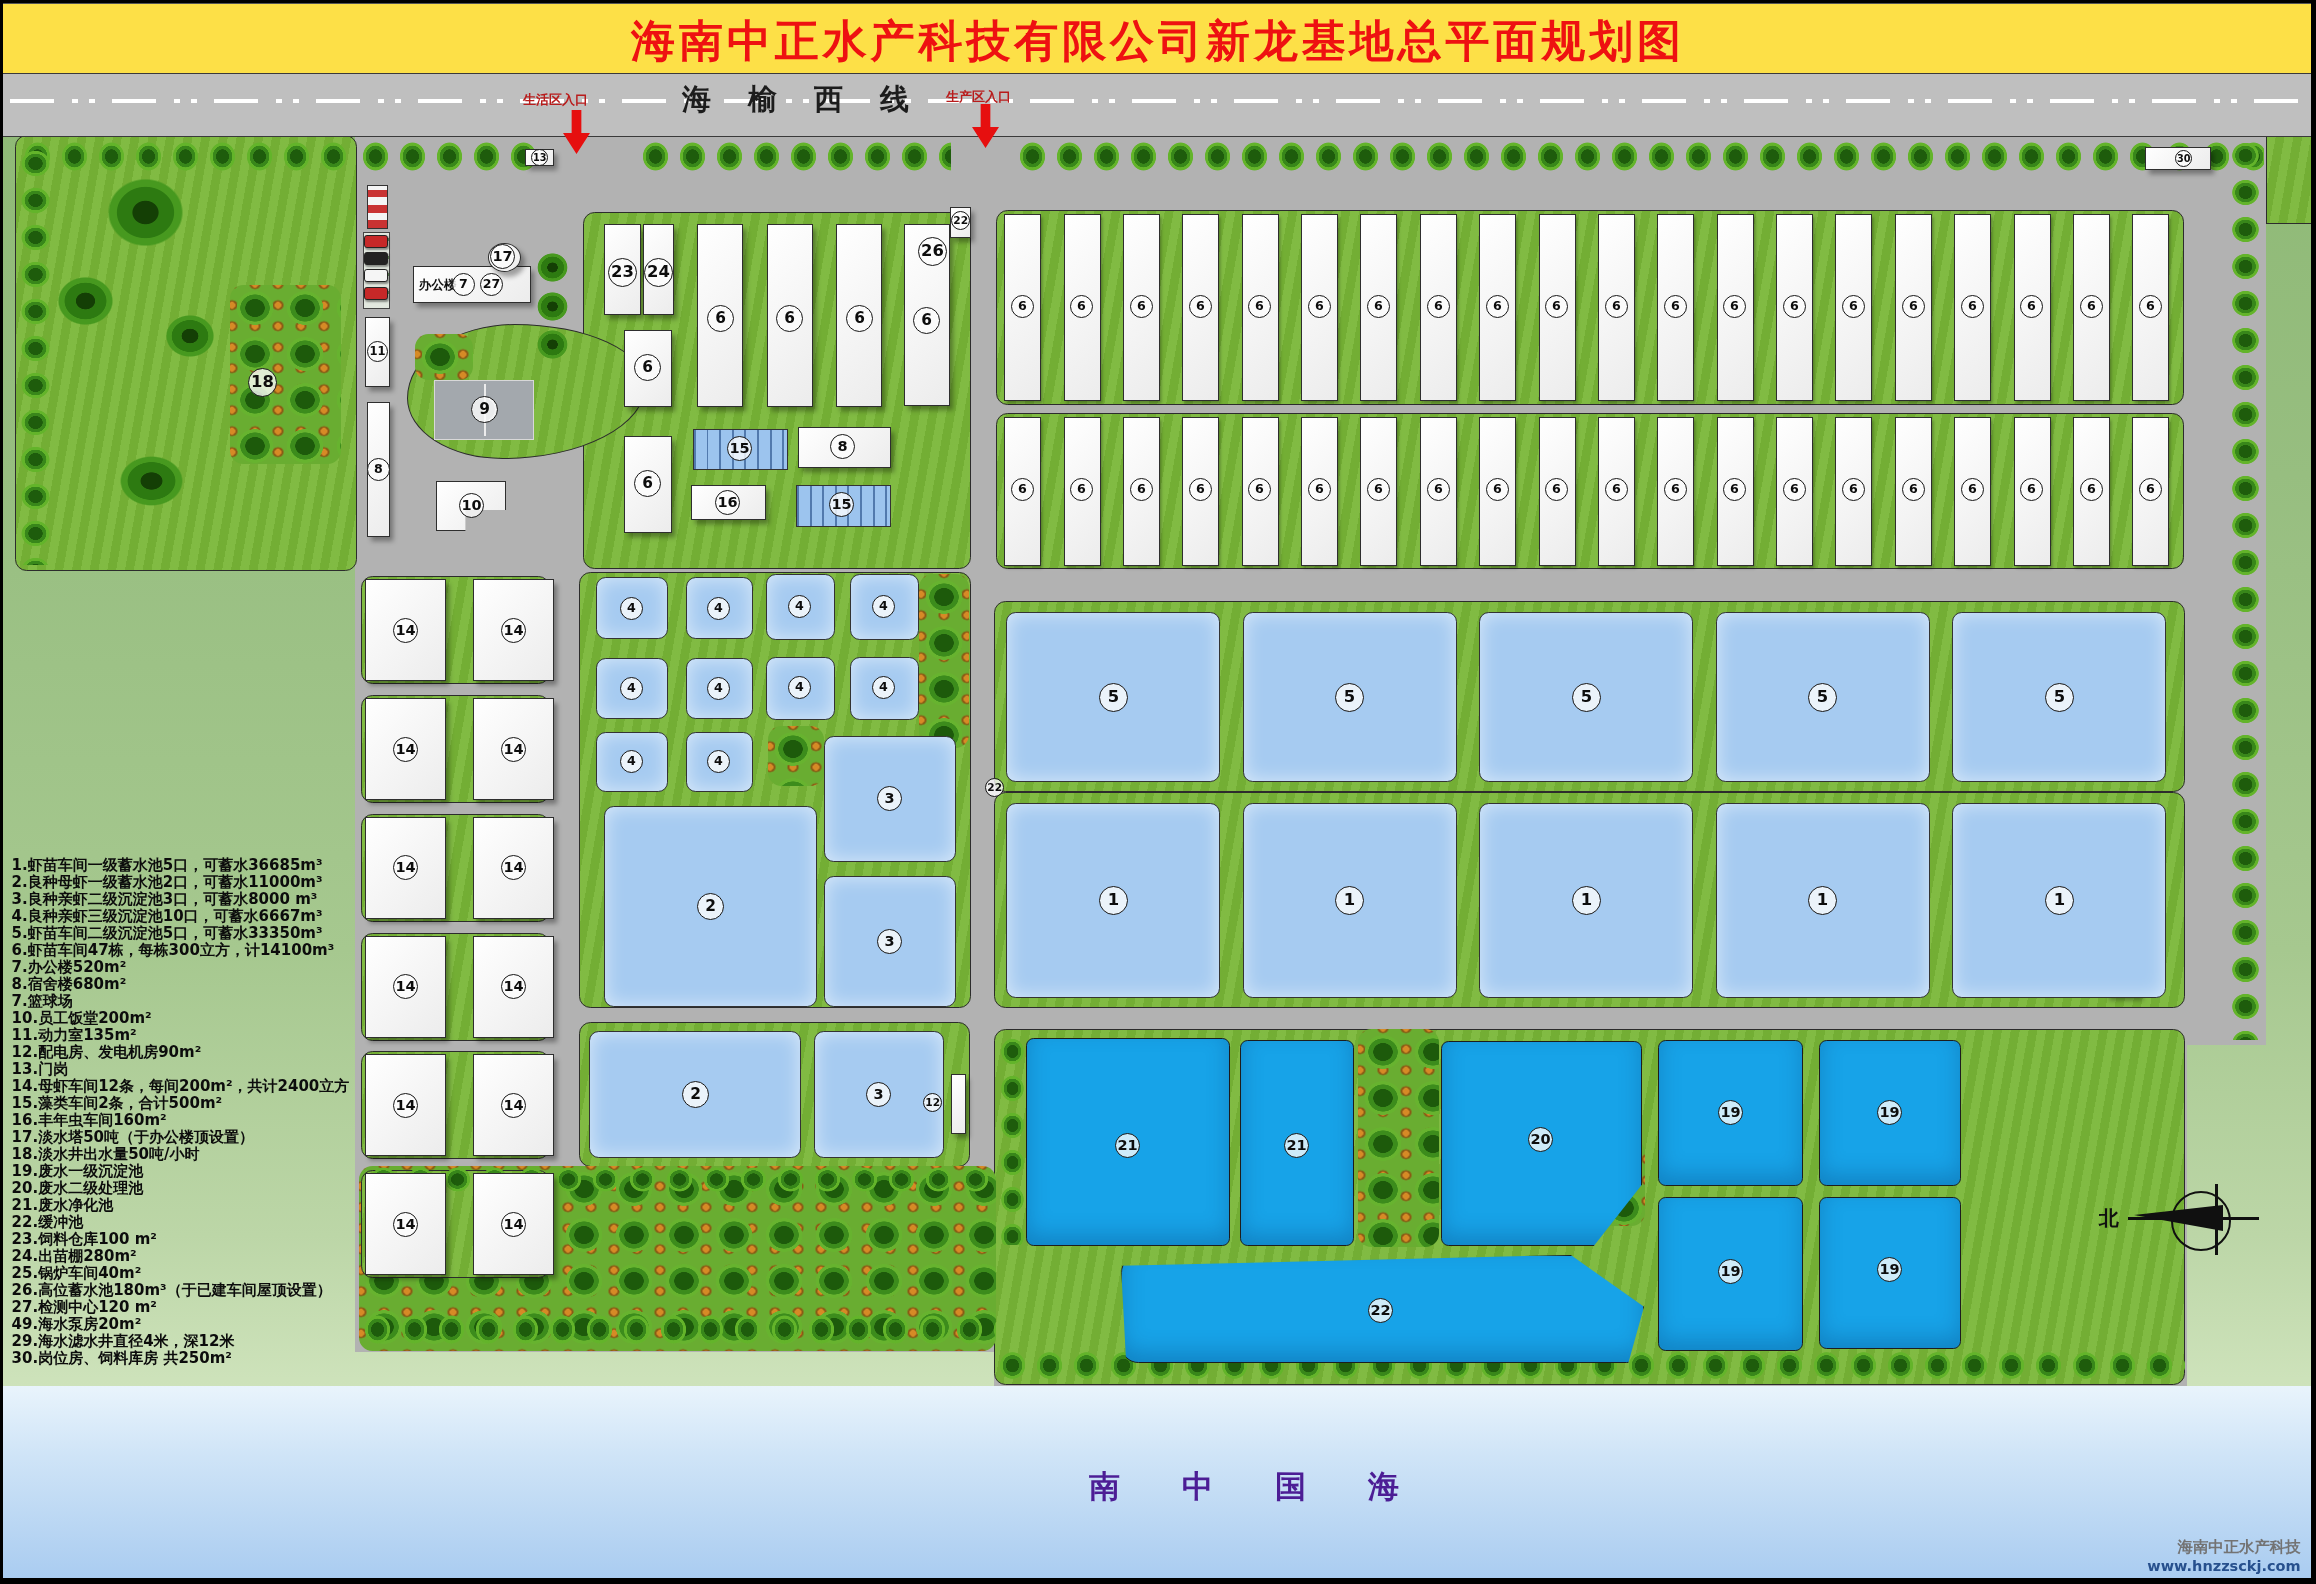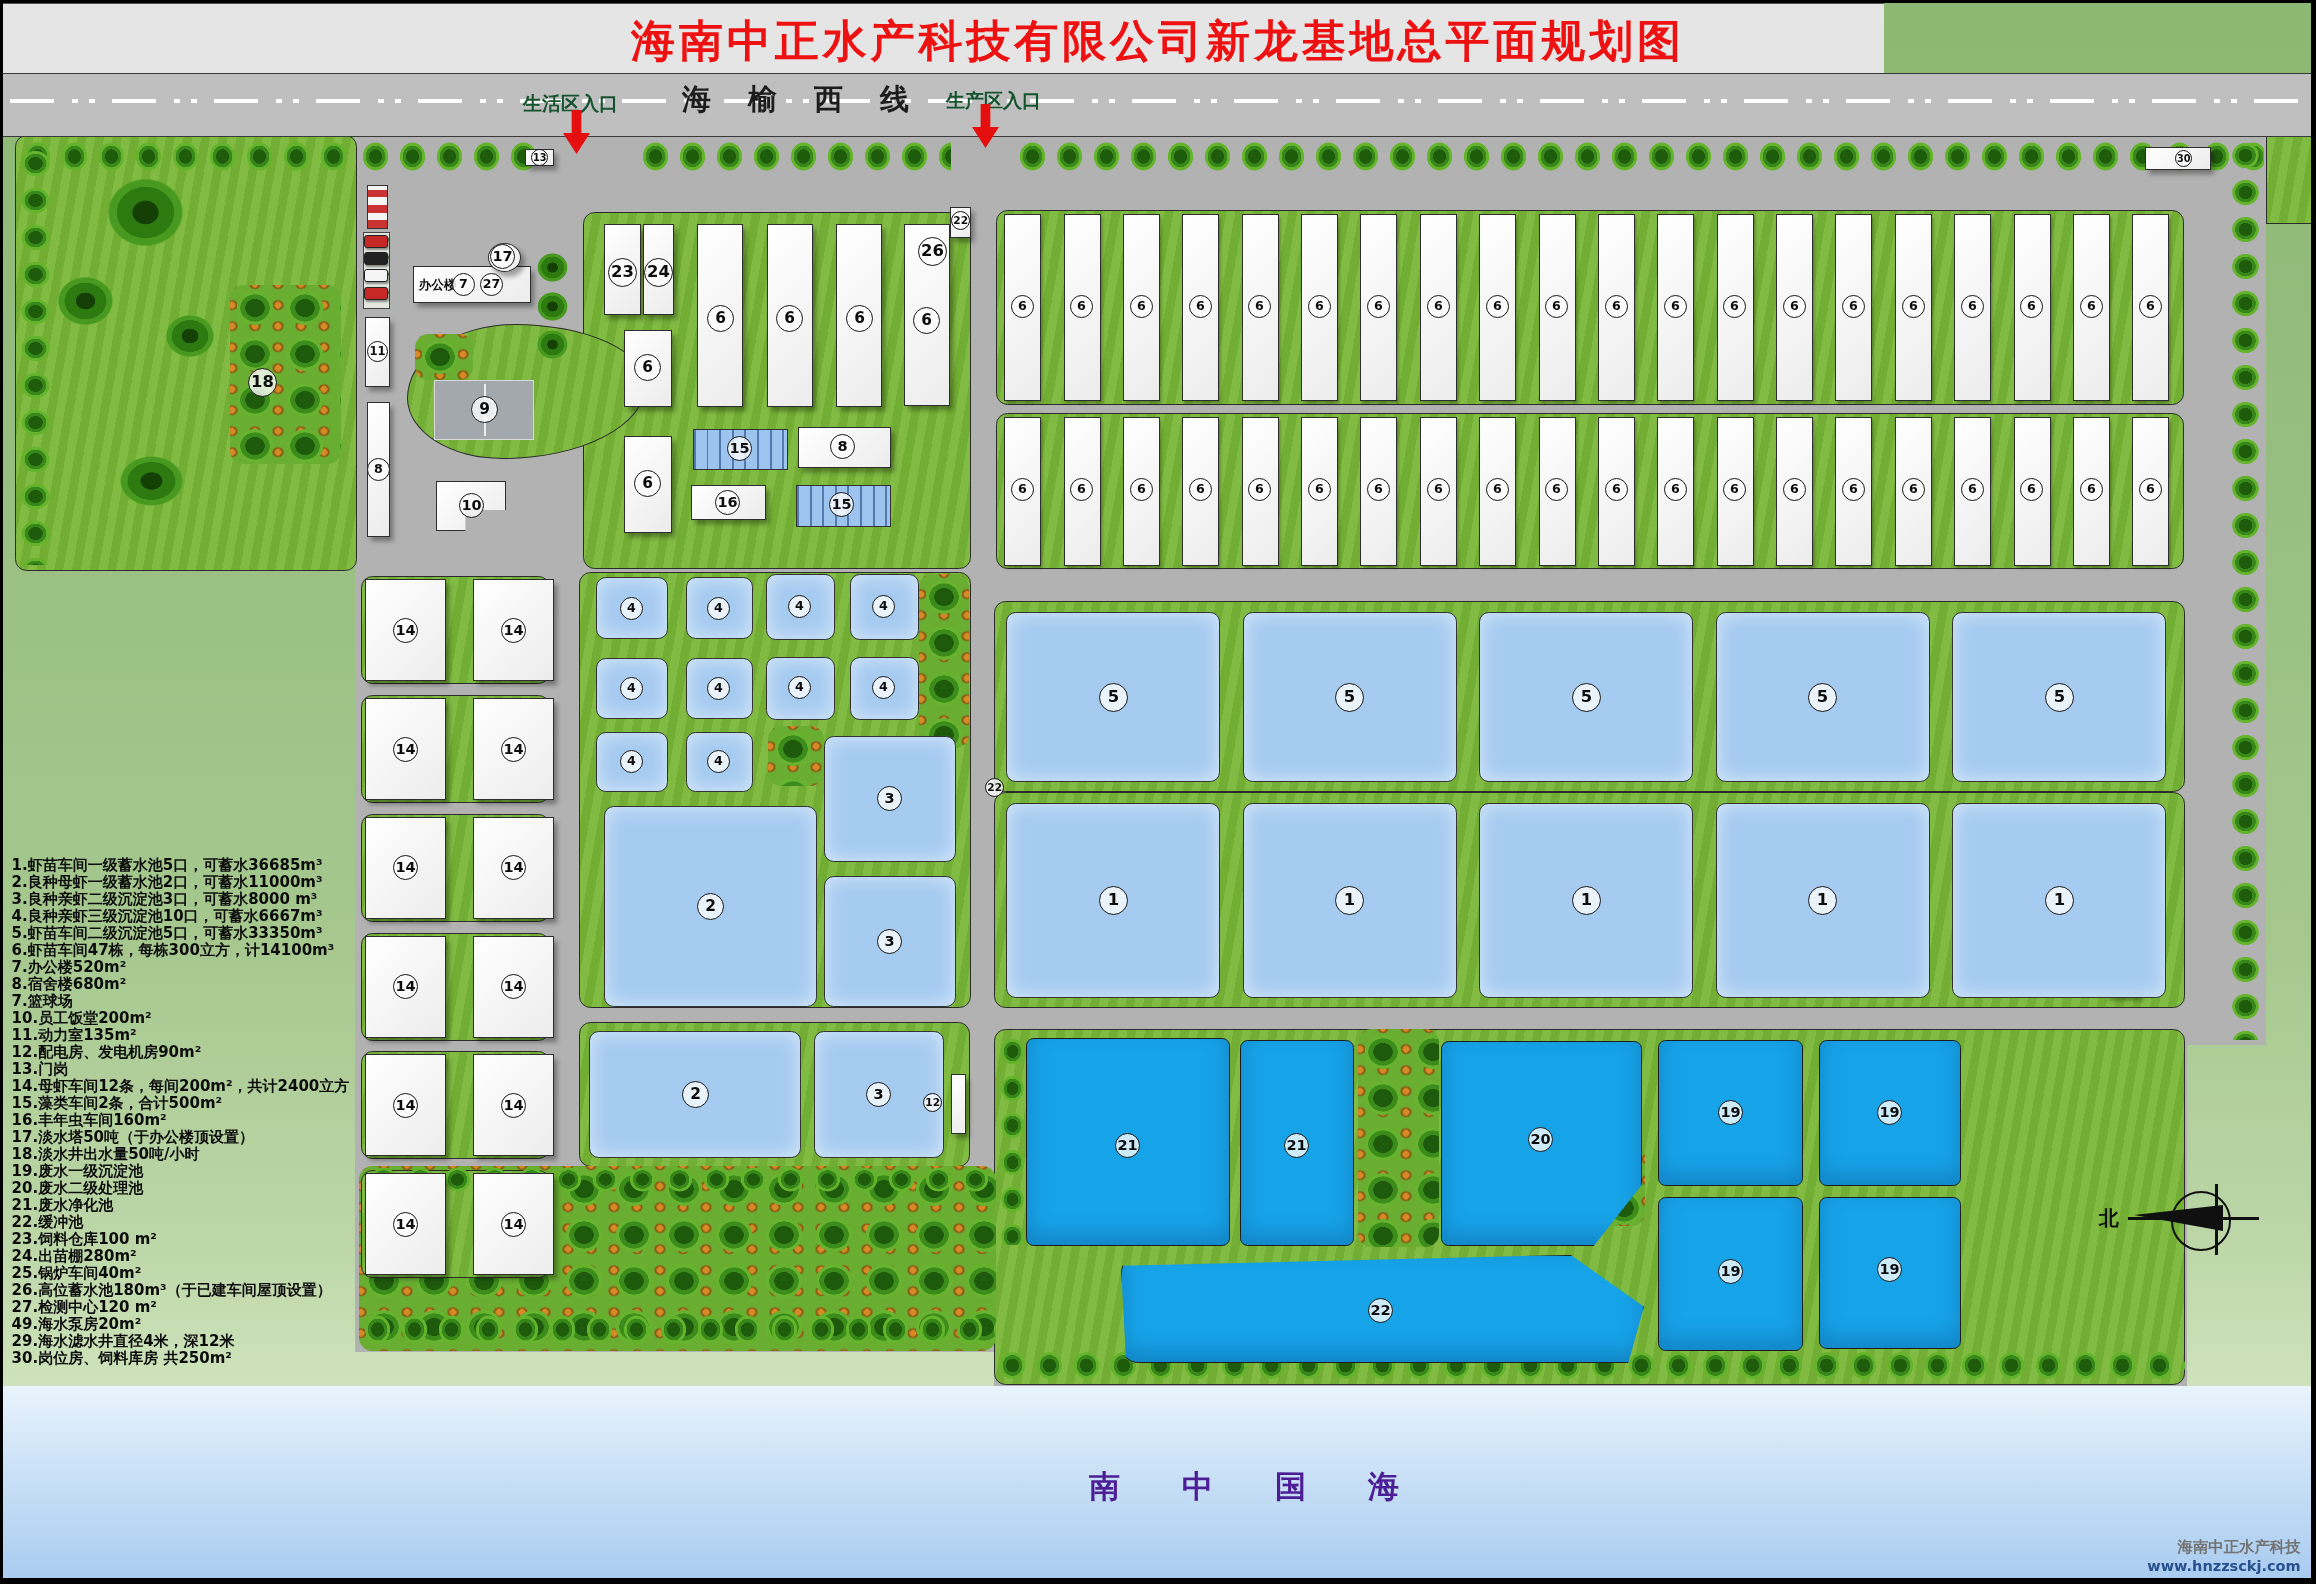--- a/index.html
+++ b/index.html
@@ -34,27 +34,27 @@
   .dot{background:#f4f4f4;border:1px solid #666;border-radius:50%;box-shadow:1.9px 2.9px 2.9px rgba(0,0,0,.35);}
   .court{background:#a3a8ad;border:1.9px solid #d8d8d8;}
   .court::before{content:"";position:absolute;left:50%;top:2.9px;bottom:2.9px;width:1.9px;background:#ececec;}
   .court::after{content:"";position:absolute;left:50%;top:50%;width:23px;height:23px;margin:-12.6px 0 0 -12.6px;border:1.9px solid #ececec;border-radius:50%;}
   .gate{background:repeating-linear-gradient(0deg,#c93333 0 7.7px,#f5f5f5 7.7px 15.4px);border:1px solid #333;}
   .stalls{background:repeating-linear-gradient(0deg,#e2e8df 0 14.5px,#6f9c64 14.5px 17.4px);border:1px solid #444;}
   .car{border:1px solid #222;border-radius:2.9px;box-shadow:1px 1.9px 1.9px rgba(0,0,0,.4);}
   .mk{display:flex;align-items:center;justify-content:center;border:1.9px solid #161616;border-radius:50%;
       background:rgba(252,252,252,.8);color:#0d0d0d;font-weight:bold;line-height:1;}
   
-  #banner{position:absolute;left:0;top:0;width:1884px;height:73px;background:#e5e5e5;border-top:4.8px solid #555;}
+  #banner{position:absolute;left:0;top:0;width:2316px;height:73px;background:#fde047;border-top:4.8px solid #555;}
   #title{position:absolute;left:0;top:7.7px;width:2316px;text-align:center;color:#ee1111;font-size:44px;font-weight:bold;letter-spacing:3.9px;}
   #highway{position:absolute;left:0;top:73px;width:2316px;height:62px;background:#bfbfbf;border-top:1.9px solid #3a3a3a;border-bottom:1.9px solid #3a3a3a;}
   #dash{position:absolute;left:9.7px;top:25px;width:2297px;height:3.9px;
         background:repeating-linear-gradient(90deg,#fff 0 44px,transparent 44px 62px,#fff 62px 68px,transparent 68px 79px,#fff 79px 85px,transparent 85px 102px);}
   #road-label{position:absolute;left:682px;top:5.8px;font-size:29px;font-weight:bold;color:#1c1c1c;letter-spacing:37px;}
-  .ent-label{position:absolute;font-size:19px;font-weight:bold;color:#14532d;white-space:nowrap;}
+  .ent-label{position:absolute;font-size:13px;font-weight:bold;color:#b91c1c;white-space:nowrap;}
   .ent-arrow{position:absolute;width:27px;height:44px;background:#e60f0f;
       clip-path:polygon(32% 0,68% 0,68% 52%,100% 52%,50% 100%,0 52%,32% 52%);}
   
   #indicators{position:absolute;left:83px;top:628px;width:309px;color:#0c0c0c;}
   #indicators .ttl{font-size:26px;font-weight:bold;margin-left:31px;margin-bottom:17.4px;}
   #indicators .ln{font-size:19.3px;font-weight:bold;line-height:26.6px;white-space:nowrap;}
   #legend{position:absolute;left:11.6px;top:857px;width:359px;color:#0c0c0c;}
   #legend .li{font-size:15px;font-weight:bold;line-height:17px;white-space:nowrap;}
   
   #sea{position:absolute;left:0;top:1386px;width:2316px;height:198px;

